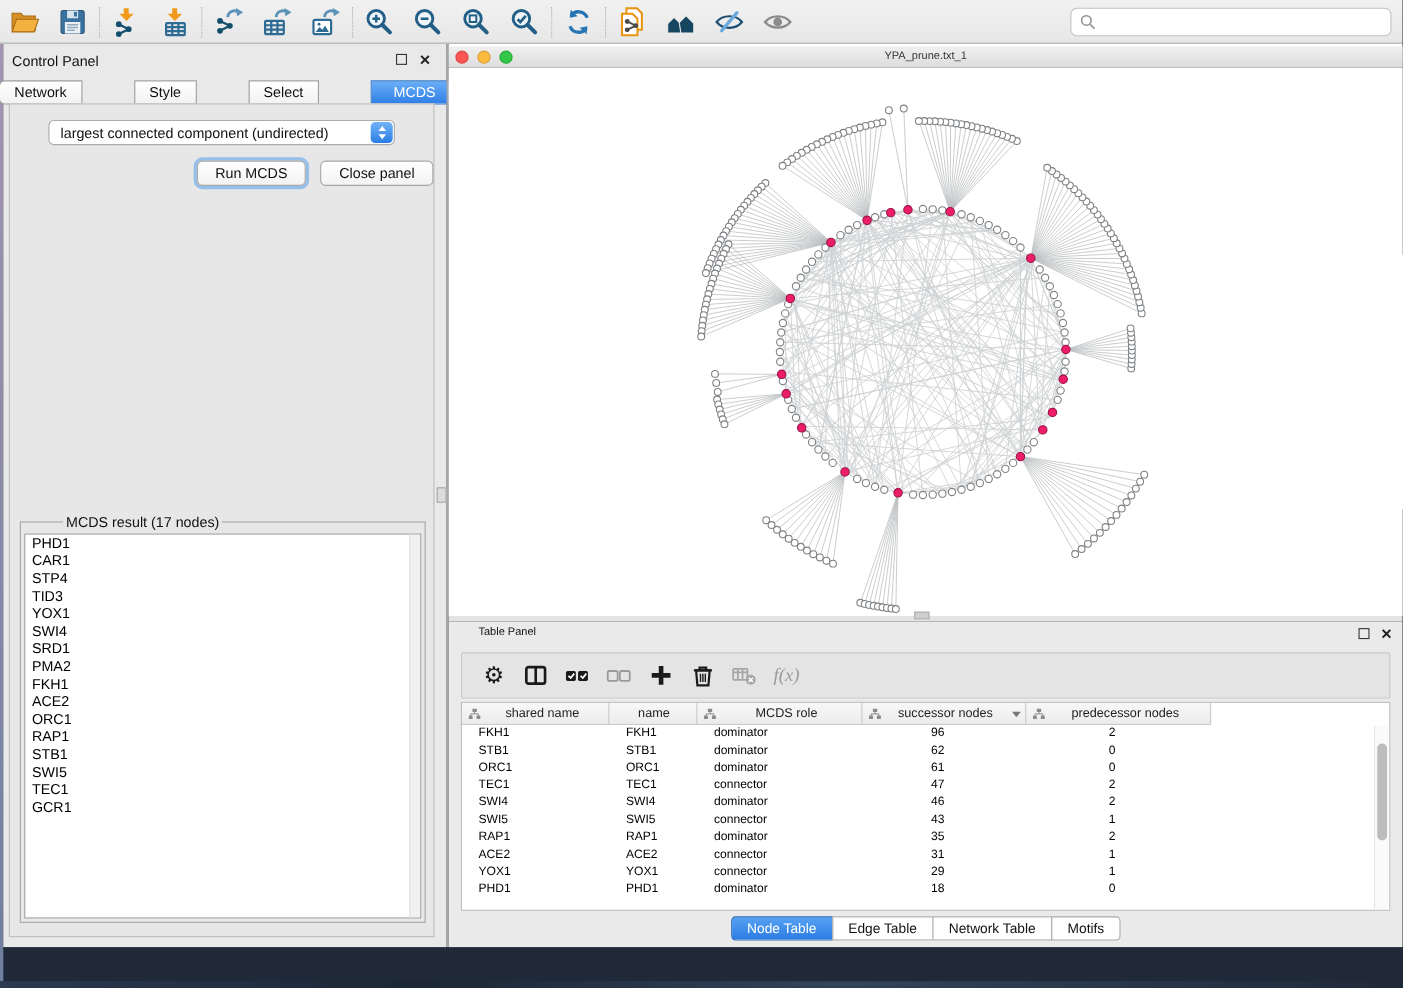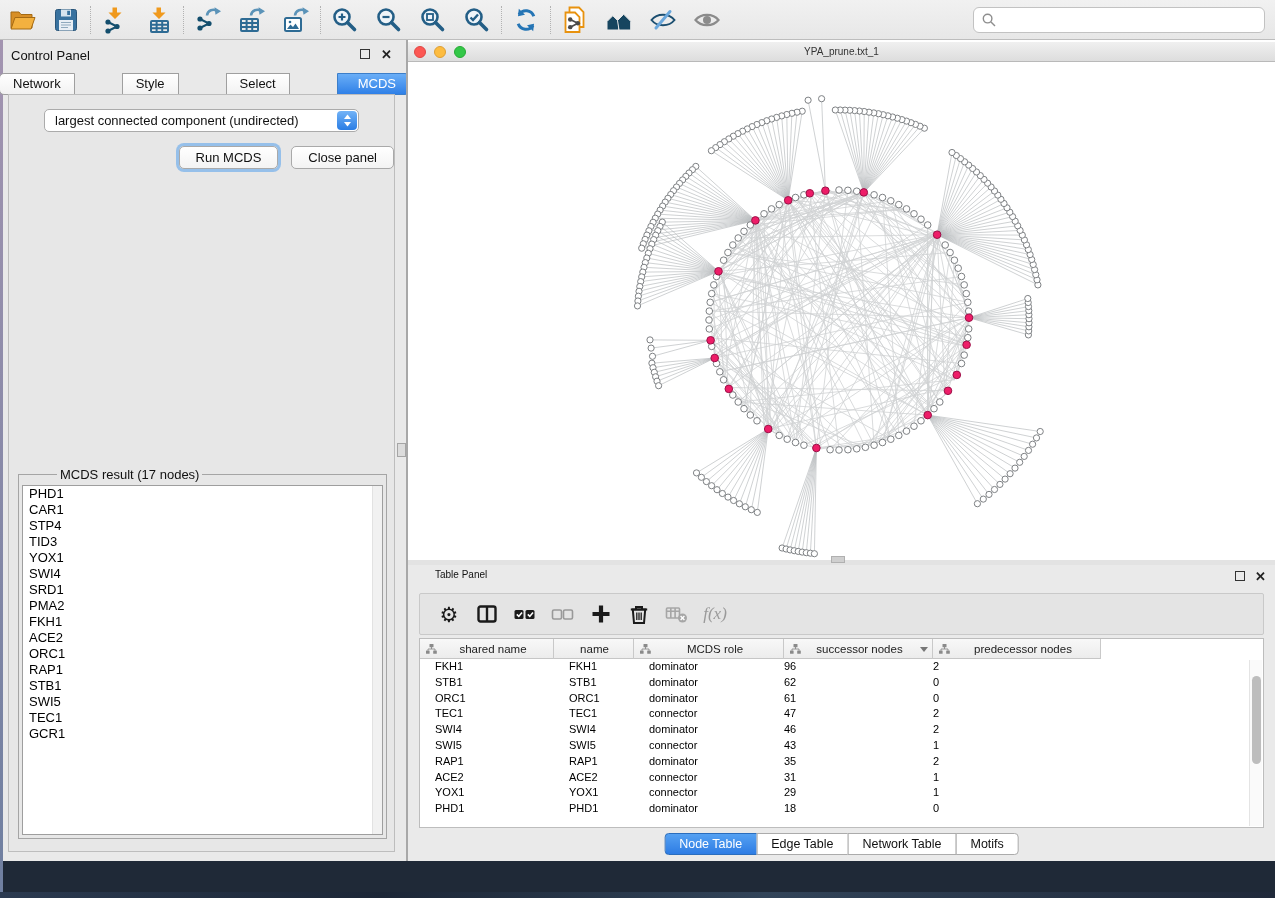--- a/index.html
+++ b/index.html
@@ -90,21 +90,21 @@
     background:linear-gradient(#f8f8f8,#ececec); border-bottom:1px solid #c6c6c6; }
   .hcell { height:20px; display:flex; align-items:center; border-right:1px solid #c9c9c9;
     font-size:11.5px; color:#222; padding:0 4px 0 6px; cursor:pointer; }
   .hcell .hlabel { flex:1; text-align:center; }
   .sortchev { width:0; height:0; border-left:4px solid transparent; border-right:4px solid transparent;
     border-top:5px solid #777; margin-left:2px; }
   .tbody { position:absolute; left:0; top:20px; right:0; bottom:0; }
   .trow { display:flex; height:15.8px; cursor:default; }
   .tcell { font-size:11px; line-height:15.8px; color:#000; overflow:hidden; white-space:nowrap; }
   .tcell.left { text-align:left; padding-left:15px; }
-  .tcell.right { text-align:left; padding-right:12px; }
+  .tcell.right { text-align:center; padding-right:12px; }
   .vscroll { position:absolute; right:1px; top:21px; bottom:1px; width:13px; background:#fafafa; border-left:1px solid #e4e4e4; }
   .vthumb { position:absolute; left:2px; top:16px; width:9px; height:88px; background:#bdbdbd; border-radius:5px; cursor:pointer; }
   .tp-tabs { position:absolute; left:50%; transform:translateX(-50%); top:268px; display:flex;border-radius:11px; }
   .tptab { height:22px; line-height:20px; padding:0 14px; font-size:12.5px; color:#111;
     background:#fff; border:1px solid #ababab; margin-left:-1px; cursor:pointer; }
   .tptab:first-child { border-radius:4px 0 0 4px; margin-left:0; }
   .tptab:last-child { border-radius:0 4px 4px 0; }
   .tptab.active { background:linear-gradient(#55a1f2,#2d7ce4); border-color:#2a6dbd; color:#fff; }
 
   

